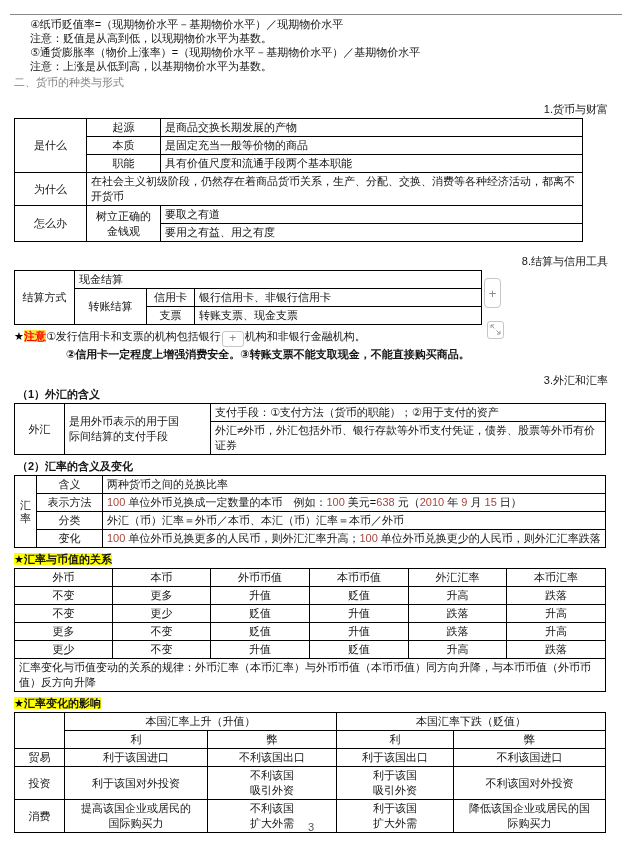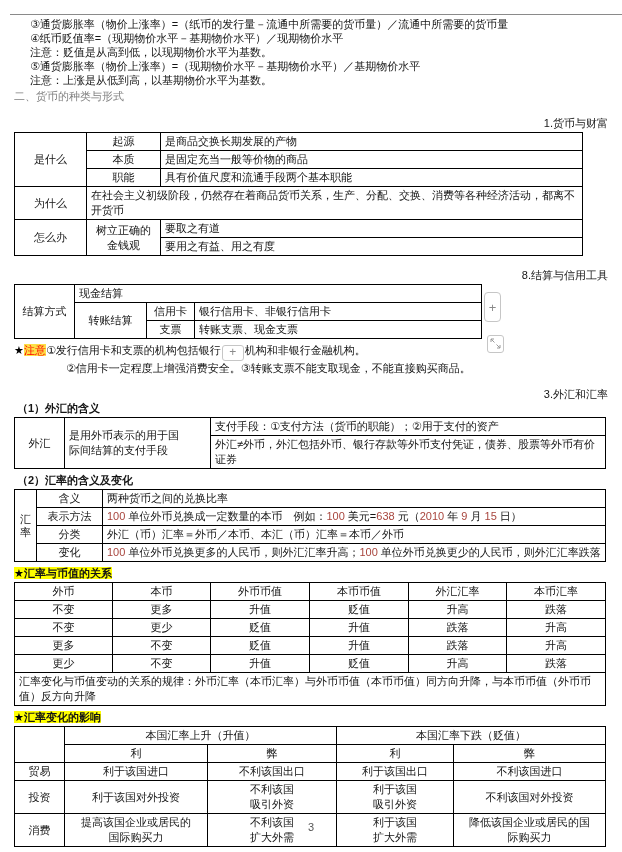--- a/index.html
+++ b/index.html
@@ -17,24 +17,24 @@
   .ind{padding-left:16px;}
   .sec-grey{color:#7f7f7f;margin-top:3px;font-family:Liberation Mono, monospace;}
   .h-black{margin-top:12px;text-align:right;}
   .h-paren{padding-left:3px;font-weight:bold;}
   table{border-collapse:collapse;table-layout:fixed;margin:2px 0 4px 0;}
   td{border:1px solid #000;padding:1px 4px;line-height:15px;vertical-align:middle;white-space:pre-line;overflow:hidden;}
   .c{text-align:center;}
   .red{color:#a8453d;}
   .hl{background:#ffff00;}
   .star{font-weight:bold;color:#000;}
-  .note-label{color:#ff0000;font-weight:normal;background:#fde047;margin-top:13px;}
+  .note-label{color:#ff0000;font-weight:bold;background:#fde047;margin-top:13px;}
   .bold{font-weight:bold;}
   .note-line{position:relative;}
-  .note-line2{padding-left:52px;}
+  .note-line2{padding-left:52px;font-weight:bold;}
   .inline-plus{
     display:inline-block;width:20px;height:14px;line-height:12px;text-align:center;
     border:1px solid #c6c6c6;border-radius:3px;background:#fff;color:#8a8a8a;
     font-size:12px;vertical-align:-2px;margin:0 1px;cursor:pointer;
   }
   .t2zone{position:relative;}
   .col-plus-btn{
     position:absolute;left:470px;top:8px;width:15px;height:28px;
     border:1px solid #c6c6c6;border-radius:4px;background:#fff;color:#8a8a8a;
     font-size:13px;display:flex;align-items:center;justify-content:center;cursor:pointer;
@@ -48,21 +48,20 @@
   .page-num{position:absolute;left:0;right:0;top:821px;text-align:center;color:#555;font-size:11px;}
   .rule-cell{text-align:left;}
 </style>
 </head>
 <body>
 
 <div class="sheet">
   <div class="top-rule"></div>
   <div class="content">
 
-    <p class="ind">③通货膨胀率（物价上涨率）=（纸币的发行量－流通中所需要的货币量）／流通中所需要的货币量</p>
     <p class="ind">④纸币贬值率=（现期物价水平－基期物价水平）／现期物价水平</p>
     <p class="ind">注意：贬值是从高到低，以现期物价水平为基数。</p>
     <p class="ind">⑤通货膨胀率（物价上涨率）=（现期物价水平－基期物价水平）／基期物价水平</p>
     <p class="ind">注意：上涨是从低到高，以基期物价水平为基数。</p>
 
     <p class="sec-grey">二、货币的种类与形式</p>
     <p class="h-black">1.货币与财富</p>
 
     <table style="width:568px">
       <colgroup>

